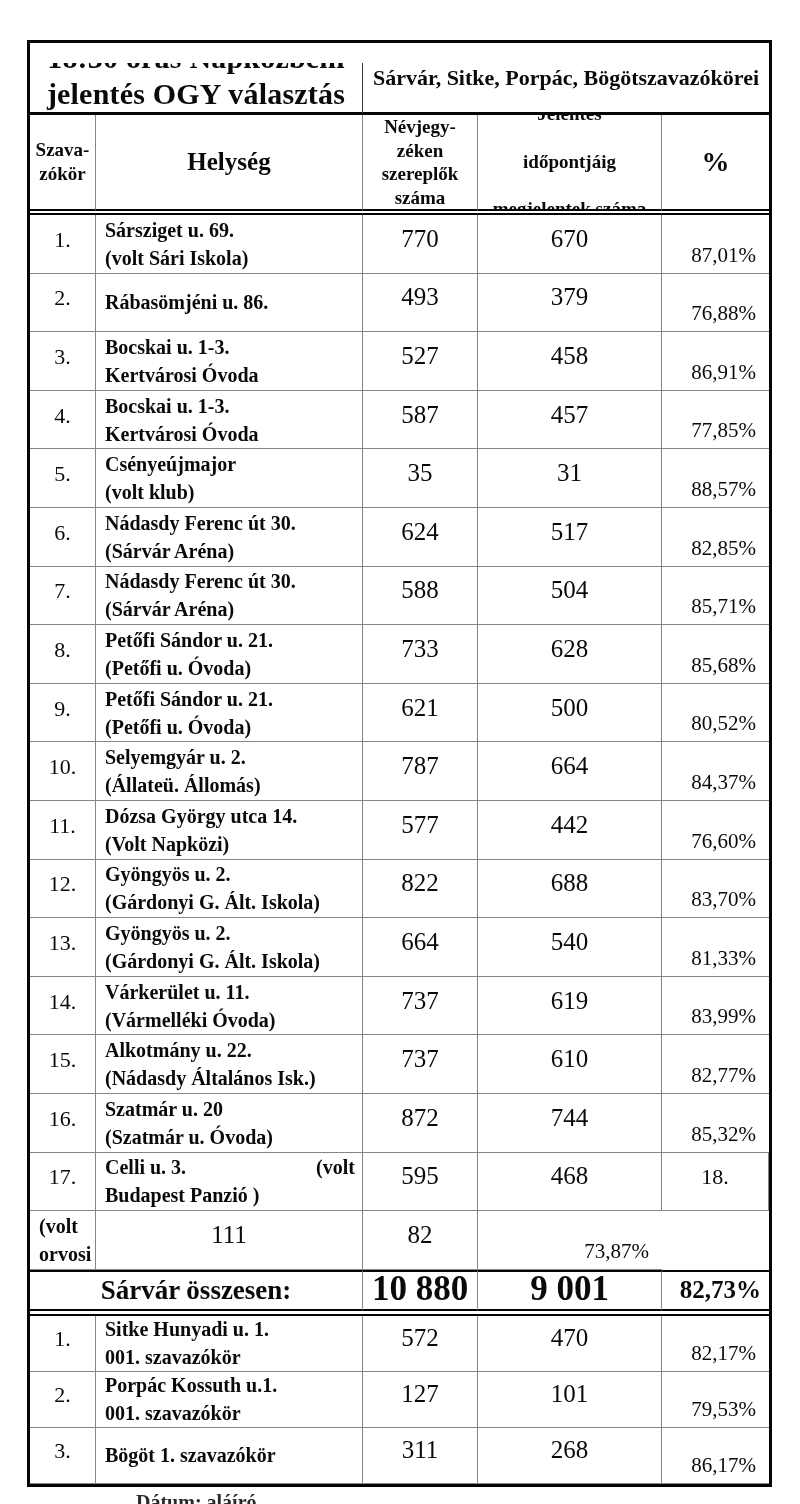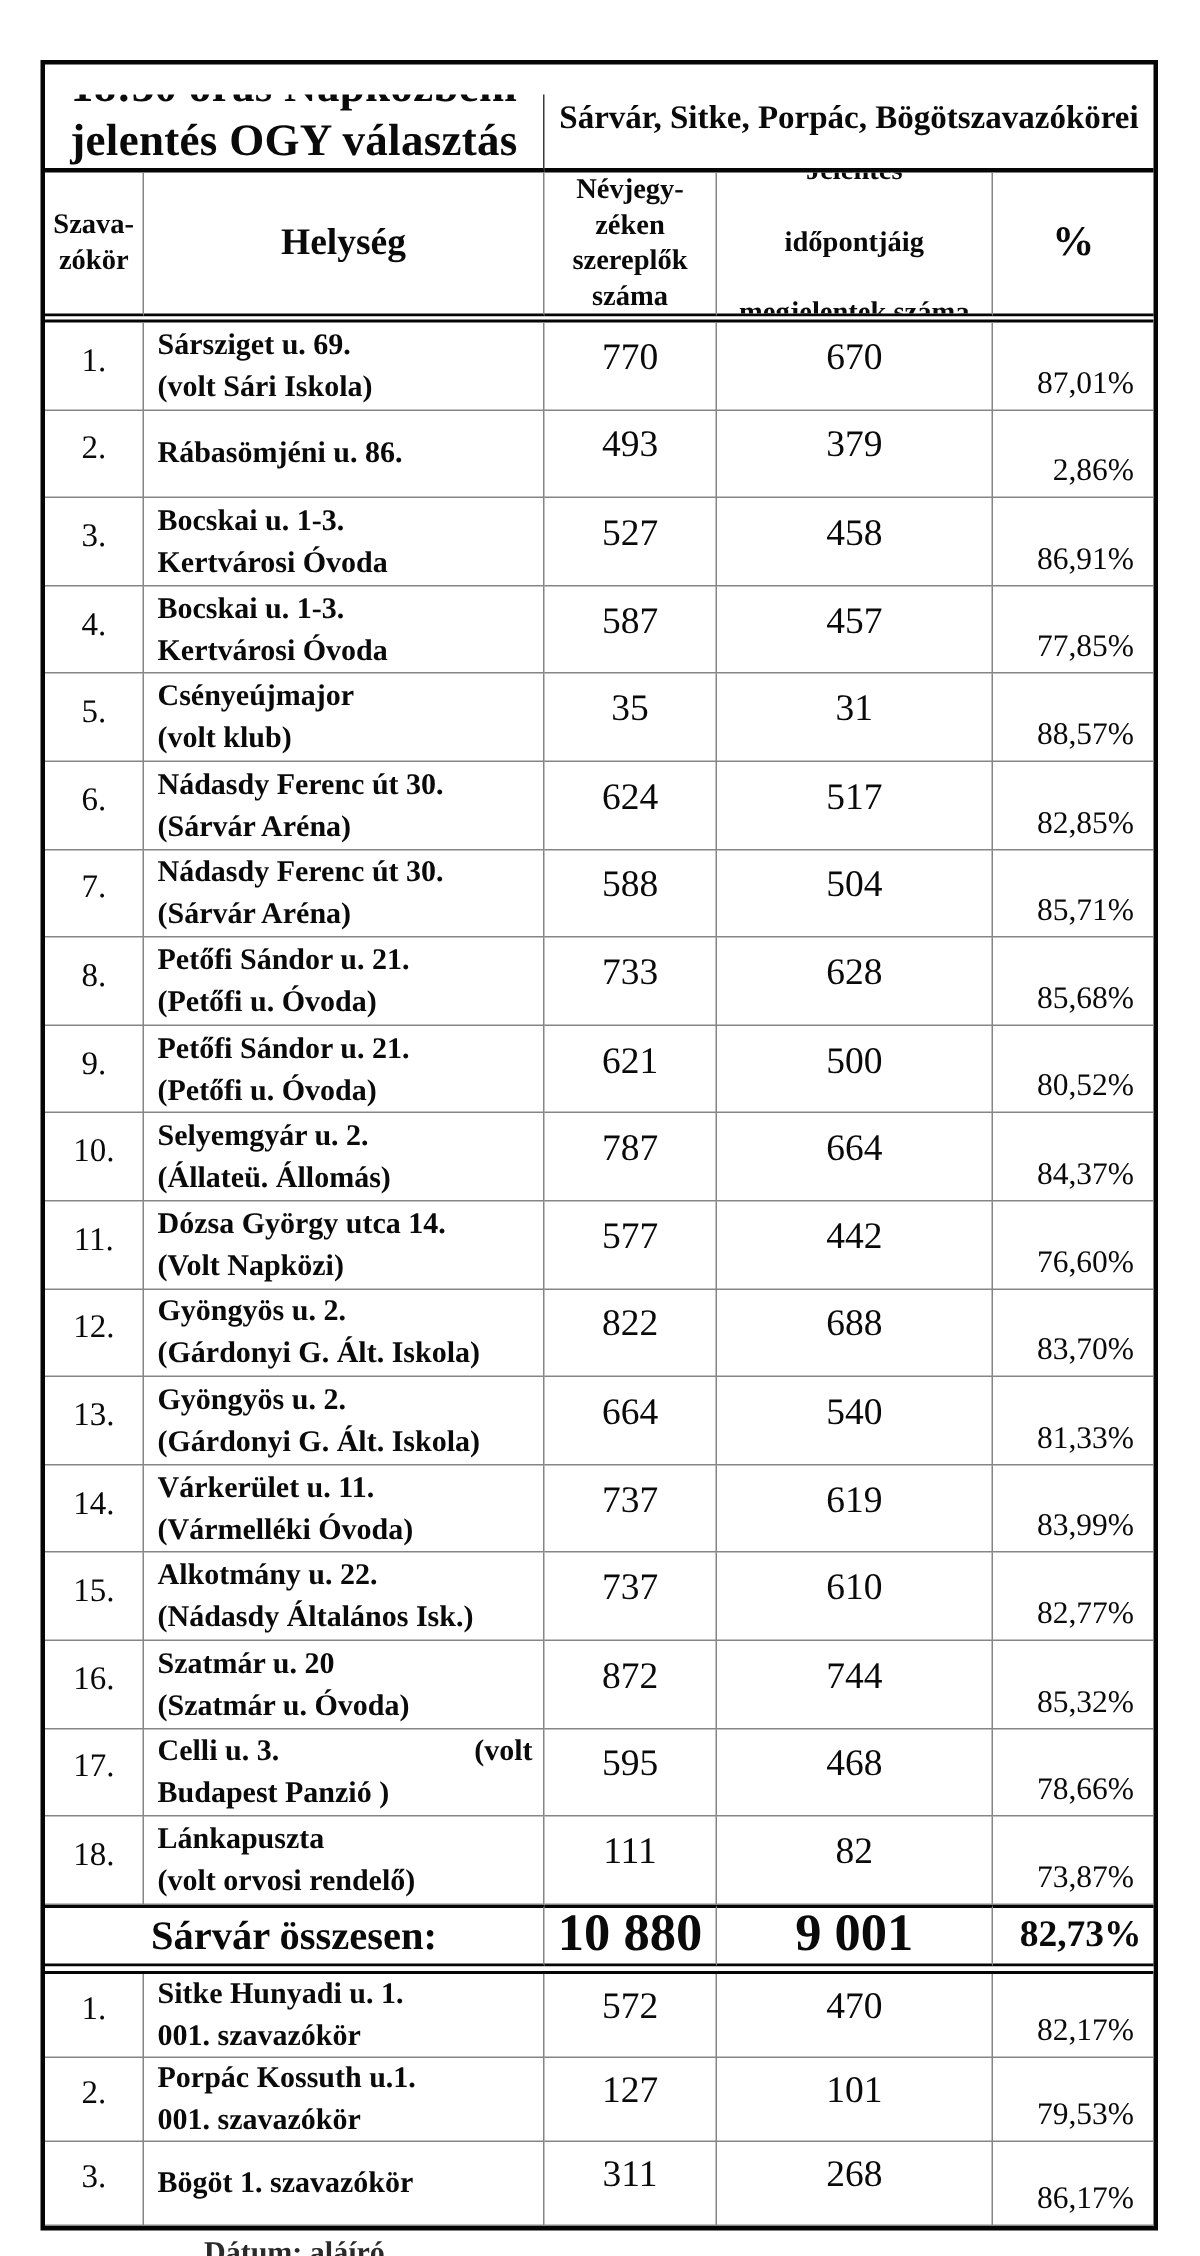--- a/index.html
+++ b/index.html
@@ -178,21 +178,21 @@
 
       <div class="cell num">2.</div>
       <div class="cell name">
         <div class="l1">
           <span>Rábasömjéni u. 86.</span>
           <span></span>
         </div>
       </div>
       <div class="cell cnt">493</div>
       <div class="cell cnt">379</div>
-      <div class="cell pct c5">2,86%</div>
+      <div class="cell pct c5">76,88%</div>
 
       <div class="cell num">3.</div>
       <div class="cell name">
         <div class="l1">
           <span>Bocskai u. 1-3.</span>
           <span></span>
         </div>
         <div class="l2">Kertvárosi Óvoda</div>
       </div>
       <div class="cell cnt">527</div>
@@ -358,21 +358,20 @@
       <div class="cell num">17.</div>
       <div class="cell name">
         <div class="l1">
           <span>Celli u. 3.</span>
           <span>(volt</span>
         </div>
         <div class="l2">Budapest Panzió )</div>
       </div>
       <div class="cell cnt">595</div>
       <div class="cell cnt">468</div>
-      <div class="cell pct c5">78,66%</div>
 
       <div class="cell num">18.</div>
       <div class="cell name">
         <div class="l1">
           <span>Lánkapuszta</span>
           <span></span>
         </div>
         <div class="l2">(volt orvosi rendelő)</div>
       </div>
       <div class="cell cnt">111</div>

